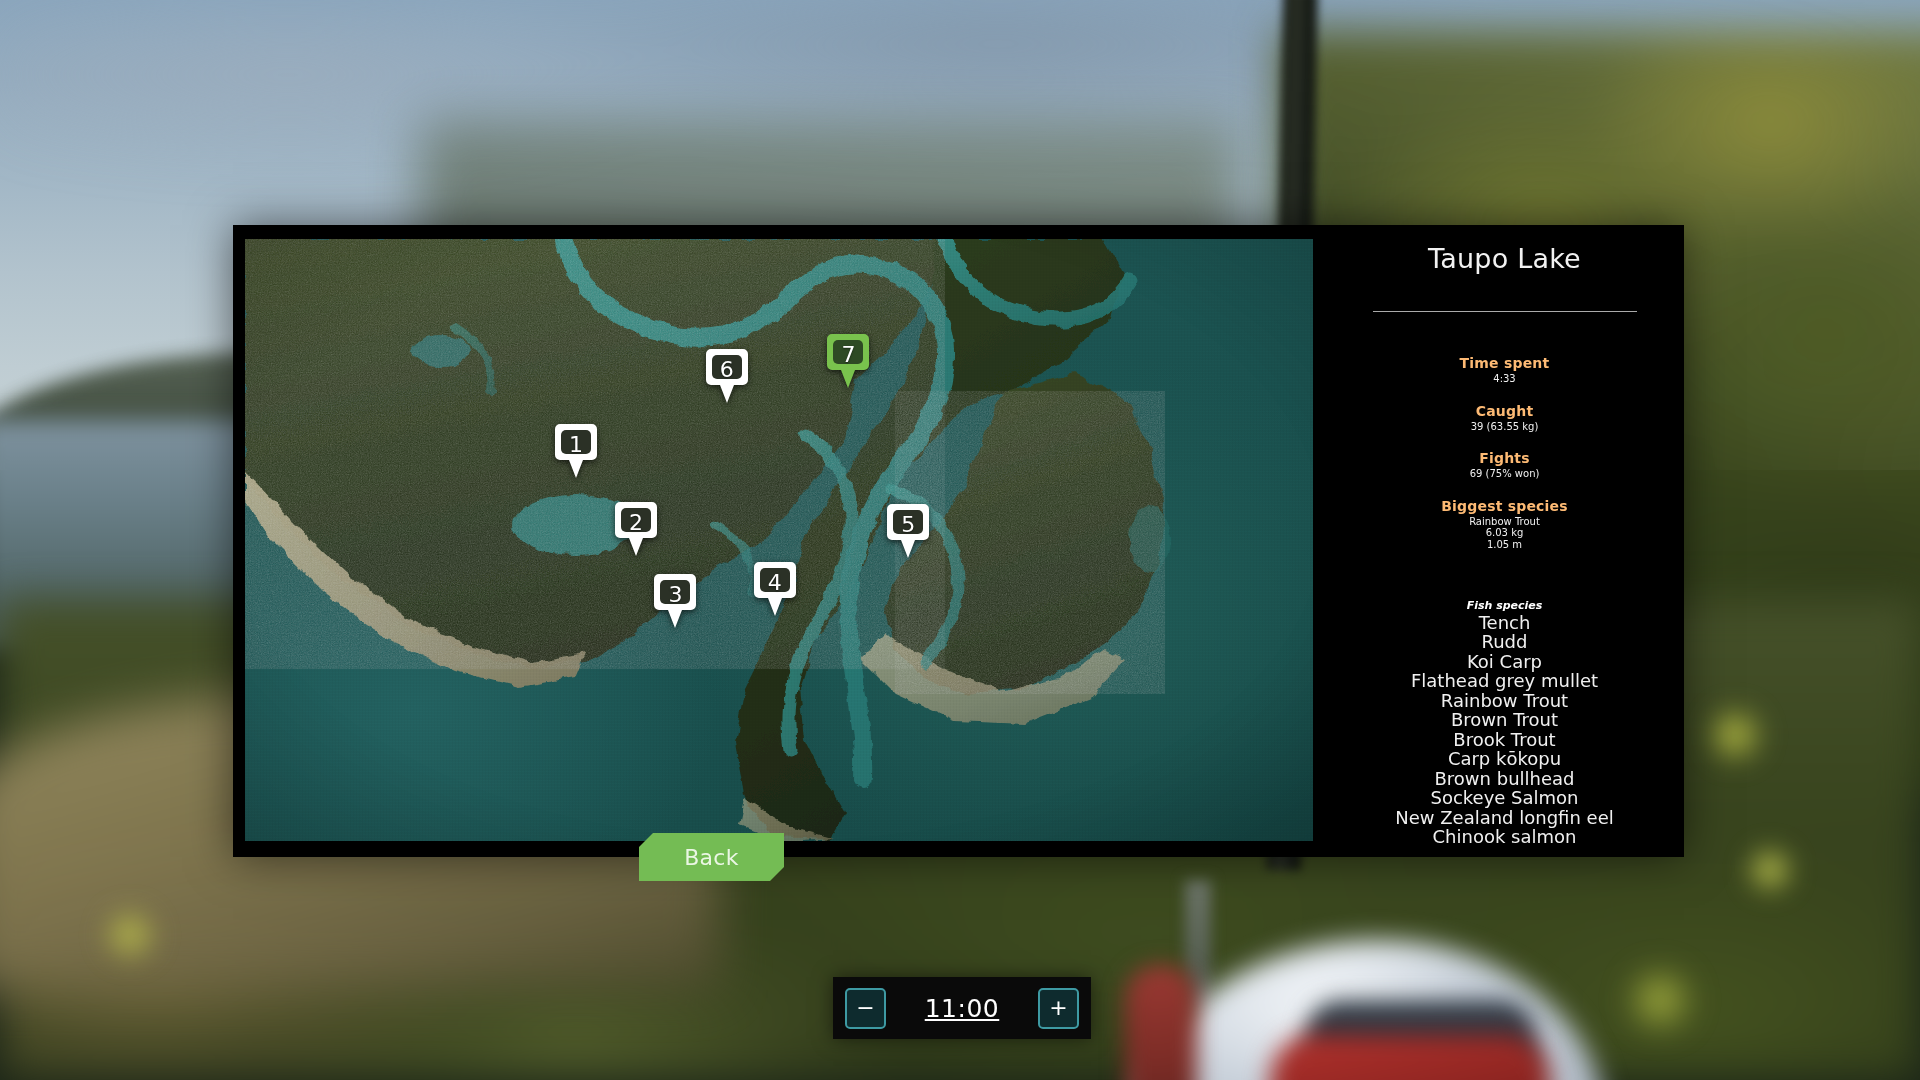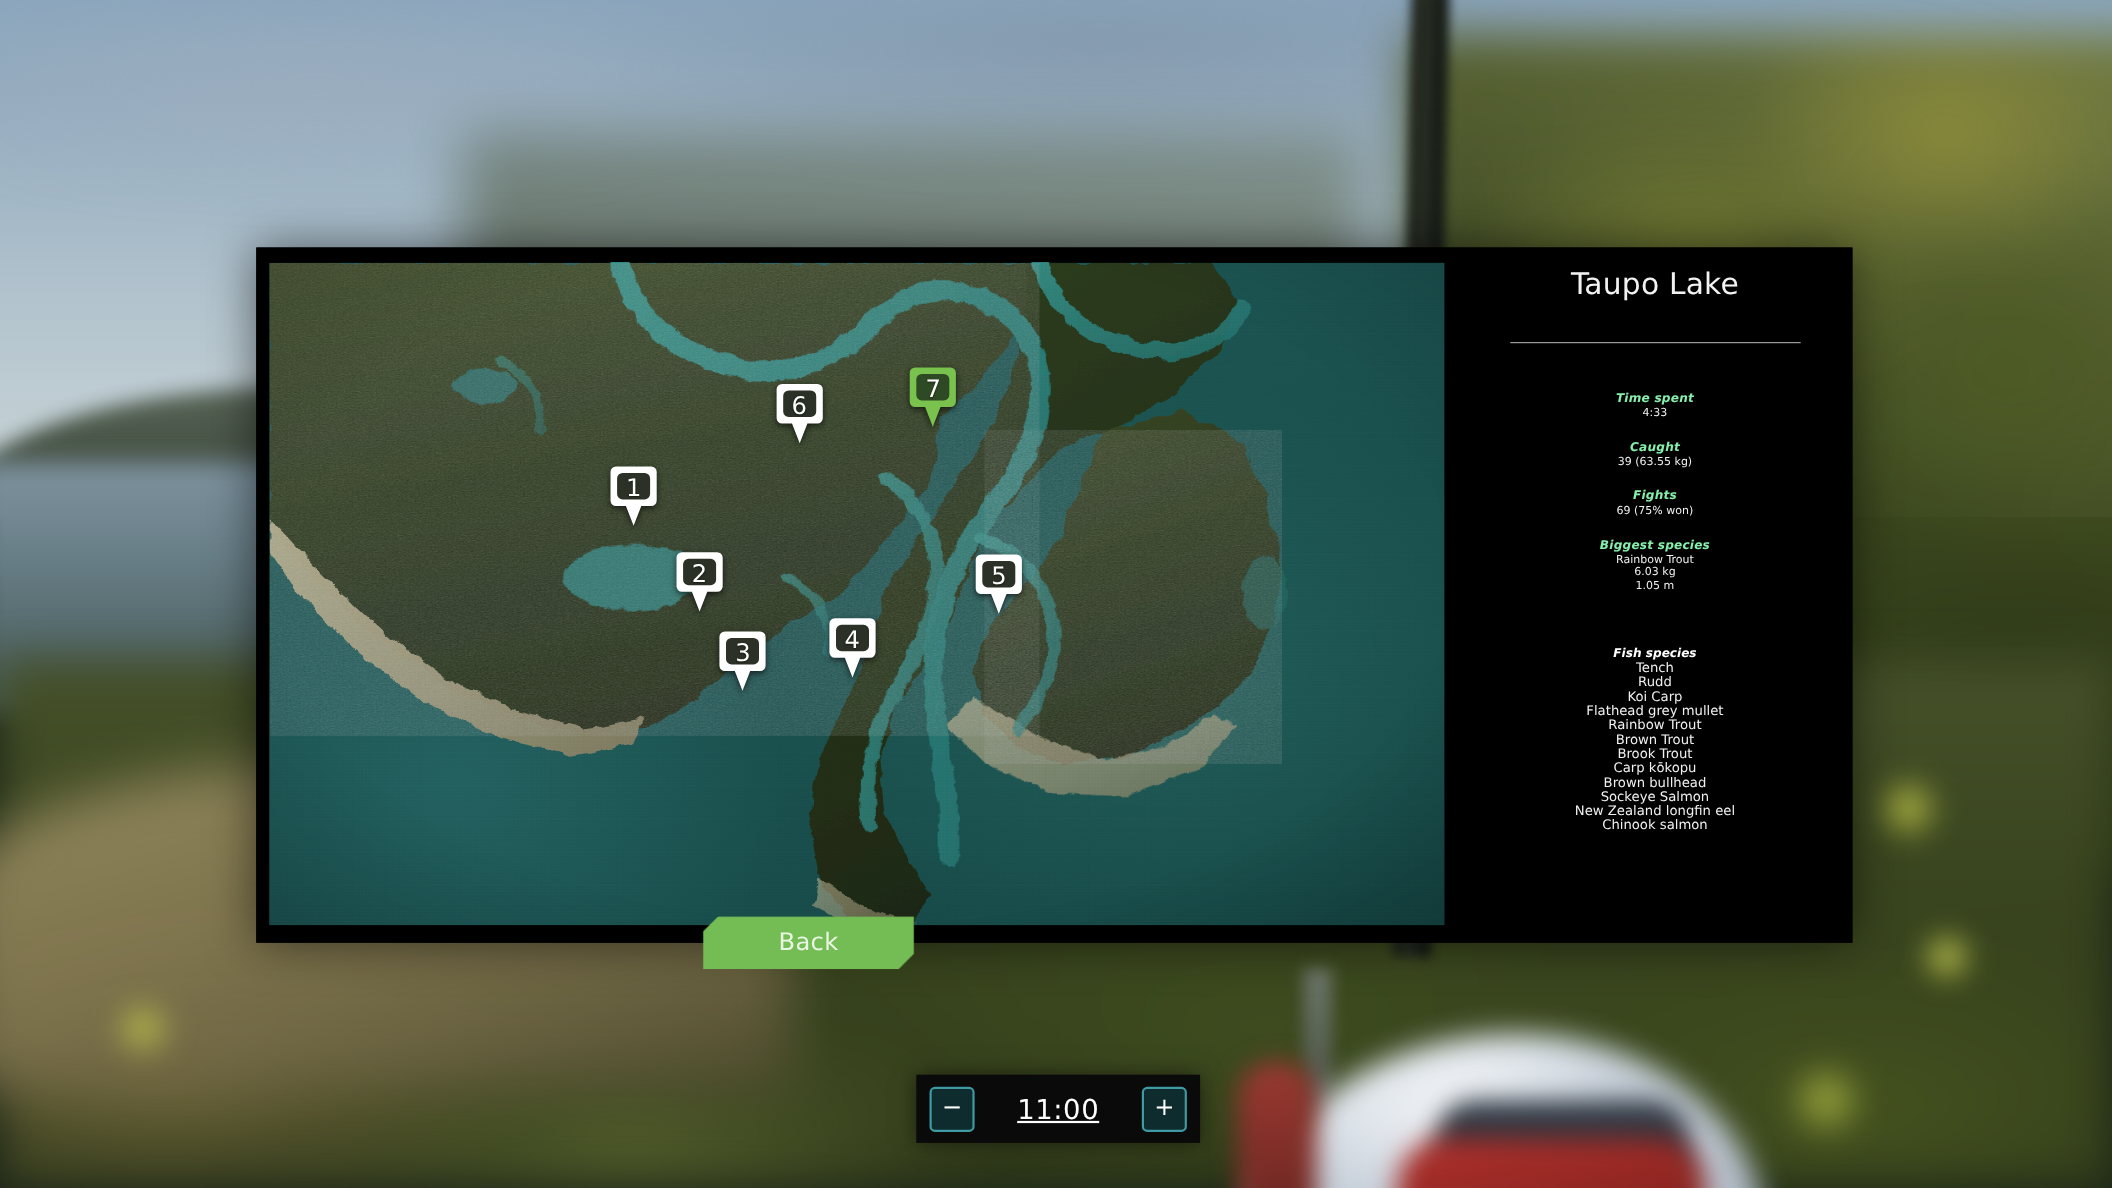--- a/index.html
+++ b/index.html
@@ -164,21 +164,21 @@
     filter:drop-shadow(0 2px 3px rgba(0,0,0,.65)); }
   .marker .mnum {
     position:absolute; left:0; top:5px; width:44px; height:35px;
     display:flex; align-items:center; justify-content:center;
     color:#fff; font-size:22px; font-weight:400;
     font-family:"DejaVu Sans", sans-serif; text-shadow:0 1px 2px rgba(0,0,0,.5);
   }
 
   
   #back-button {
-    position:absolute; left:639px; top:833px; width:192px; height:48px;
+    position:absolute; left:639px; top:833px; width:145px; height:48px;
     background:#74bc54; color:#eaf6e4; border:none;
     font-family:"DejaVu Sans", sans-serif; font-size:22px; letter-spacing:.3px;
     display:flex; align-items:center; justify-content:center; cursor:pointer;
     clip-path:polygon(14px 0, 100% 0, 100% calc(100% - 14px), calc(100% - 14px) 100%, 0 100%, 0 14px);
     z-index:30;
   }
 
   
   .side {
     width:359px; height:632px; background:#000;
@@ -187,30 +187,30 @@
   }
   .side-title {
     font-size:27px; font-weight:400; letter-spacing:.2px;
     margin-top:4px; margin-bottom:10px; color:#f2f2f2;
   }
   .side-rule {
     width:264px; height:1px; background:#cfcfcf; opacity:.82; margin-bottom:16px;
   }
   .stat { text-align:center; margin-bottom:18px; }
   .stat-label {
-    font-size:11px; font-weight:bold; font-style:italic; color:#86efac;
+    font-size:14px; font-weight:bold; color:#fdba74;
     letter-spacing:.2px; margin-bottom:2px;
   }
   .stat-value { font-size:10px; color:#f0f0f0; line-height:1.16; }
 
   .species-block { text-align:center; margin-top:3px; }
   .species-title {
     font-size:11px; font-weight:bold; font-style:italic; color:#fff; margin-bottom:1px;
   }
-  .species-item { font-size:12px; color:#f0f0f0; line-height:1.085; }
+  .species-item { font-size:18px; color:#f0f0f0; line-height:1.085; }
 
   
   #time-bar {
     position:absolute; left:833px; top:977px; width:258px; height:62px;
     background:#0a0a0a; display:flex; align-items:center; justify-content:space-between;
     padding:0 12px; box-shadow:0 0 18px rgba(0,0,0,.5);
   }
   .time-btn {
     width:41px; height:41px; background:#0e2b2e; border:2px solid #3e9aa3;
     border-radius:5px; color:#fff; font-size:22px; line-height:1;

